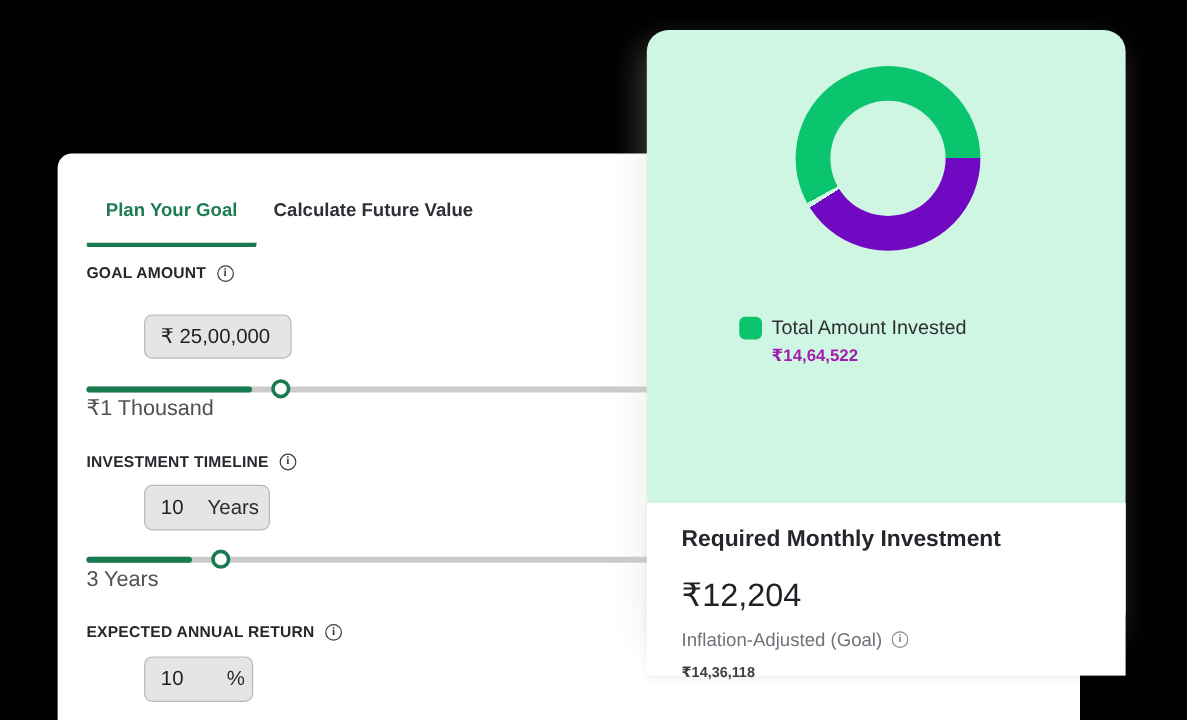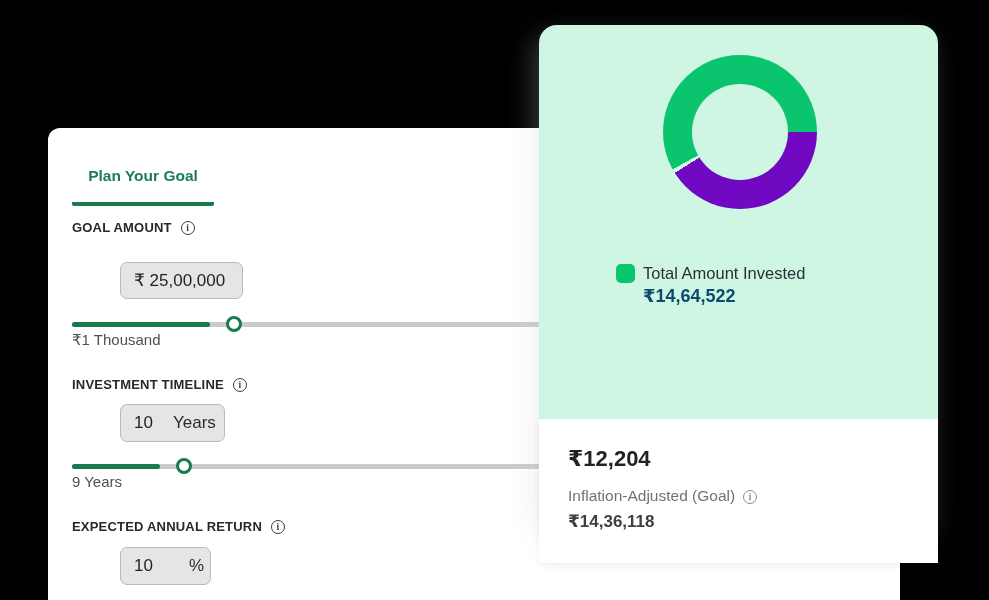--- a/index.html
+++ b/index.html
@@ -24,21 +24,21 @@
 
   .input-box{position:absolute;left:24px;background:#e5e5e5;border:1px solid #b6b9bd;border-radius:7px;
     display:flex;align-items:center;padding-left:13px;font-size:17px;color:#1e2025;cursor:text;margin-left:48px;}
   .input-box .unit{position:absolute;font-size:17px;color:#2a2c31;}
 
   .slider{position:absolute;left:24px;height:16px;width:804px;}
   .slider .track{position:absolute;left:0;right:0;top:6px;height:4.5px;background:#cbcbcb;border-radius:3px;}
   .slider .fill{position:absolute;left:0;top:6px;height:4.5px;background:#187a4e;border-radius:3px;}
   .slider .handle{position:absolute;top:0;width:16px;height:16px;background:#fff;
     border:3px solid #187a4e;border-radius:50%;cursor:grab;}
-  .hint{position:absolute;left:24px;font-size:15px;color:#4e5055;line-height:14px;}
+  .hint{position:absolute;left:24px;font-size:18px;color:#4e5055;line-height:14px;}
 
   
   .lbl-1{top:92px;} .box-1{top:134px;width:123px;height:37px;}
   .sld-1{top:188px;} .sld-1 .fill{width:138px;} .sld-1 .handle{left:154px;}
   .hint-1{top:205px;}
   .lbl-2{top:249px;} .box-2{top:276px;width:105px;height:38px;} .box-2 .unit{left:52px;}
   .sld-2{top:330px;} .sld-2 .fill{width:88px;} .sld-2 .handle{left:104px;}
   .hint-2{top:347px;}
   .lbl-3{top:391px;} .box-3{top:419px;width:91px;height:38px;} .box-3 .unit{left:68px;}
 
@@ -50,39 +50,40 @@
   }
   .donut{position:absolute;left:124px;top:30px;width:154px;height:154px;border-radius:50%;
     background:conic-gradient(from 90deg,#7209c2 0 147.9deg,#cff6e3 147.9deg 151deg,#0ac56d 151deg 360deg);}
   .donut::after{content:"";position:absolute;left:29px;top:29px;width:96px;height:96px;
     border-radius:50%;background:var(--mint,#cff6e3);}
 
   .legend-row{position:absolute;left:77px;display:flex;gap:8px;}
   .legend-row.r1{top:237px;} .legend-row.r2{top:301px;}
   .swatch{width:19px;height:19px;border-radius:5px;margin-top:2px;flex:0 0 auto;}
   .legend-label{font-size:16.5px;color:#2c2f35;line-height:22px;}
-  .legend-value{font-size:18px;font-weight:700;color:#0c4a6e;line-height:24px;}
+  .legend-value{font-size:14px;font-weight:700;color:#a21caf;line-height:24px;}
 
   .summary{position:absolute;left:0;top:394px;width:100%;height:144px;background:#fff;
     padding:21px 24px 0 29px;box-shadow:0 3px 7px rgba(0,0,0,.06);}
   .summary-title{font-size:19px;font-weight:700;color:#24262c;line-height:20px;}
-  .summary-amount{font-size:22px;font-weight:700;color:#1f2127;line-height:27px;margin-top:5px;}
-  .sub-row{display:flex;align-items:flex-end;gap:8px;margin-top:16px;
+  .summary-amount{font-size:27px;font-weight:400;color:#1f2127;line-height:27px;margin-top:23px;}
+  .sub-row{display:flex;align-items:flex-start;gap:8px;margin-top:16px;
     font-size:15.5px;color:#707179;line-height:16px;}
-  .sub-value{font-size:17px;font-weight:700;color:#3e4046;margin-top:9px;line-height:18px;}
+  .sub-value{font-size:12px;font-weight:700;color:#3e4046;margin-top:9px;line-height:18px;}
 </style>
 </head>
 <body>
 
 <div class="stage">
 
   <div class="white-card">
 
     <div class="tabs">
       <div class="tab active">Plan Your Goal</div>
+      <div class="tab">Calculate Future Value</div>
     </div>
 
     <div class="field-label lbl-1">
       <span>GOAL AMOUNT</span>
       <span class="info-icon">i</span>
     </div>
     <div class="input-box box-1">
       <span>₹ 25,00,000</span>
     </div>
     <div class="slider sld-1">
@@ -98,21 +99,21 @@
     </div>
     <div class="input-box box-2">
       <span>10</span>
       <span class="unit">Years</span>
     </div>
     <div class="slider sld-2">
       <div class="track"></div>
       <div class="fill"></div>
       <div class="handle"></div>
     </div>
-    <div class="hint hint-2">9 Years</div>
+    <div class="hint hint-2">3 Years</div>
 
     <div class="field-label lbl-3">
       <span>EXPECTED ANNUAL RETURN</span>
       <span class="info-icon">i</span>
     </div>
     <div class="input-box box-3">
       <span>10</span>
       <span class="unit">%</span>
     </div>
   </div>
@@ -124,20 +125,21 @@
     <div class="legend-row r1">
       <span class="swatch" style="background: rgb(10, 197, 109);"></span>
       <div>
         <div class="legend-label">Total Amount Invested</div>
         <div class="legend-value">₹14,64,522</div>
       </div>
     </div>
 
 
     <div class="summary">
+      <div class="summary-title">Required Monthly Investment</div>
       <div class="summary-amount">₹12,204</div>
       <div class="sub-row">
         <span>Inflation-Adjusted (Goal)</span>
         <span class="info-icon gray">i</span>
       </div>
       <div class="sub-value">₹14,36,118</div>
     </div>
   </div>
 </div>
 

